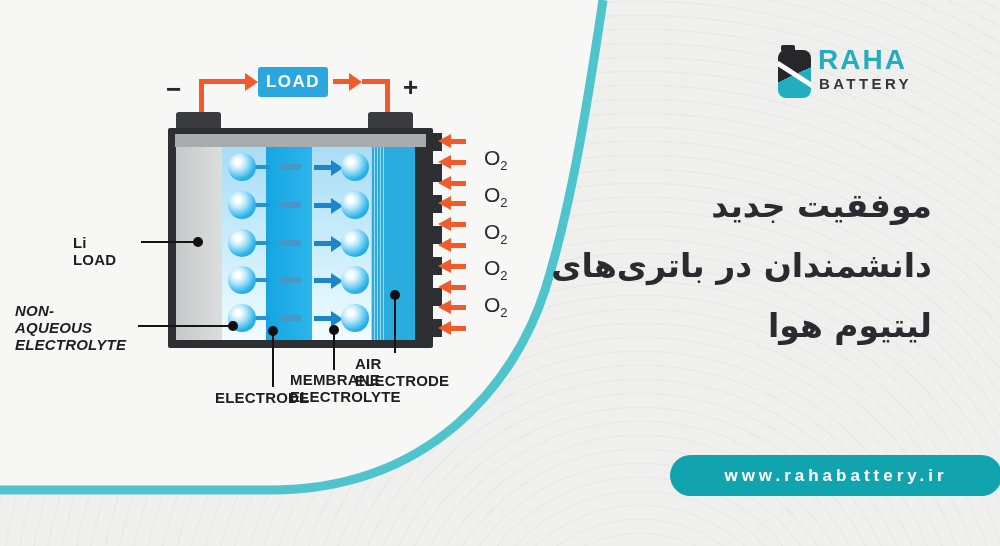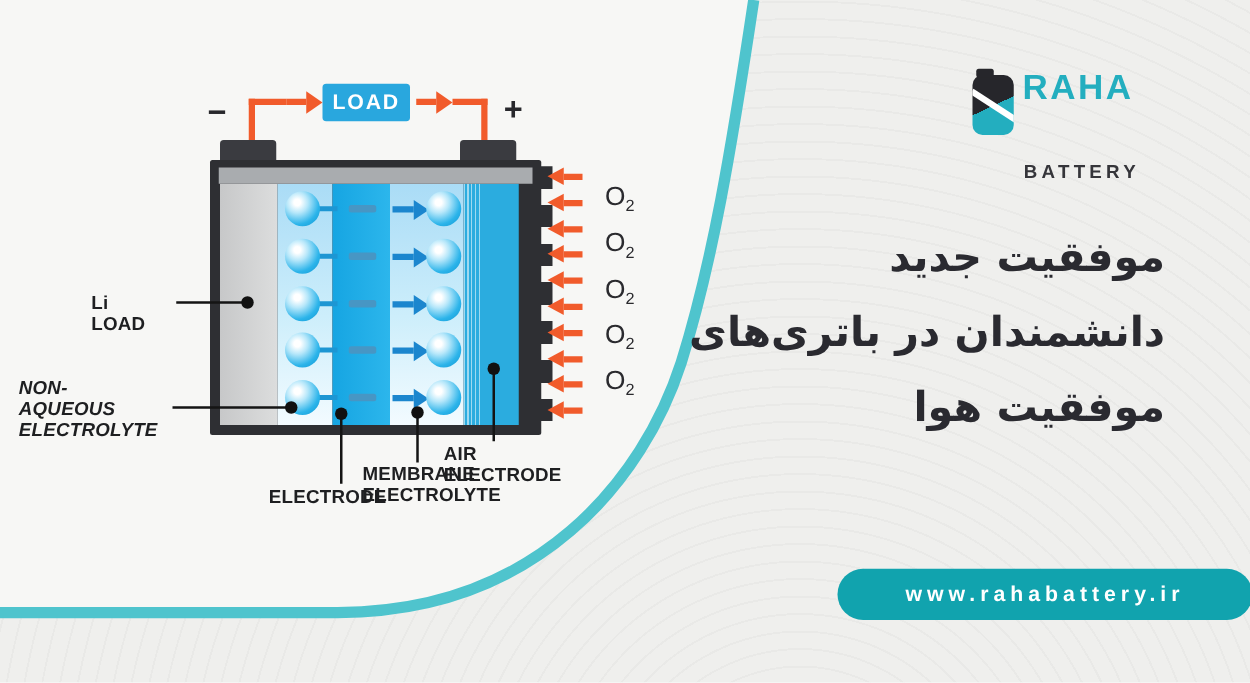--- a/index.html
+++ b/index.html
@@ -5,27 +5,27 @@
   html,body{margin:0;padding:0;}
   #page{position:relative;width:1000px;height:546px;overflow:hidden;
         background:
           repeating-radial-gradient(circle at 640px 660px, rgba(100,100,100,0.045) 0 1.5px, transparent 1.5px 14px),
           #efefed;
         font-family:"Liberation Sans", sans-serif;}
   .abs{position:absolute;}
   
   #card-svg{left:0;top:0;}
   
-  #logo{left:778px;top:52px;width:160px;height:60px;text-align:center;}
+  #logo{left:778px;top:42px;width:160px;height:60px;text-align:center;}
   #logo-icon{left:0;top:8px;width:33px;height:48px;border-radius:8px;
      background:linear-gradient(155deg,#26262b 0 51%,#23aebf 51% 100%);overflow:hidden;}
   #logo-icon .bolt{position:absolute;left:-4px;top:22px;width:42px;height:5px;background:#fff;transform:rotate(33deg);}
   #logo-nub{left:3px;top:3px;width:14px;height:7px;background:#26262b;border-radius:2px;}
   #brand-primary{left:40px;top:2px;font-size:28px;font-weight:bold;letter-spacing:2px;color:#23aebf;}
-  #brand-secondary{left:41px;top:33px;font-size:15px;font-weight:bold;letter-spacing:3.4px;color:#35353a;margin-top:44px;}
+  #brand-secondary{left:41px;top:33px;font-size:15px;font-weight:bold;letter-spacing:3.4px;color:#35353a;}
   
   #headline{right:68px;top:176px;text-align:right;direction:rtl;
      font-family:"DejaVu Sans", sans-serif;font-weight:bold;font-size:33px;
      line-height:60px;color:#2a2a30;}
   
   #url-band{left:670px;top:455px;width:332px;height:41px;background:#11a3ae;border-radius:22px;
      display:flex;align-items:center;justify-content:center;}
   #url-band span{color:#fff;font-size:17px;font-weight:bold;letter-spacing:4px;}
   
   .wire{background:#f15b2b;}
@@ -176,20 +176,20 @@
         <div class="bolt"></div>
       </div>
     <div id="logo-nub" class="abs"></div>
     <div id="brand-primary" class="abs">RAHA</div>
     <div id="brand-secondary" class="abs">BATTERY</div>
   </div>
 
   <div id="headline" class="abs">
     <div>موفقیت جدید</div>
     <div>دانشمندان در باتری‌های</div>
-    <div>موفقیت هوا</div>
+    <div>لیتیوم هوا</div>
   </div>
 
   <div id="url-band" class="abs">
     <span>www.rahabattery.ir</span>
   </div>
 
 </div>
 
 </body></html>

